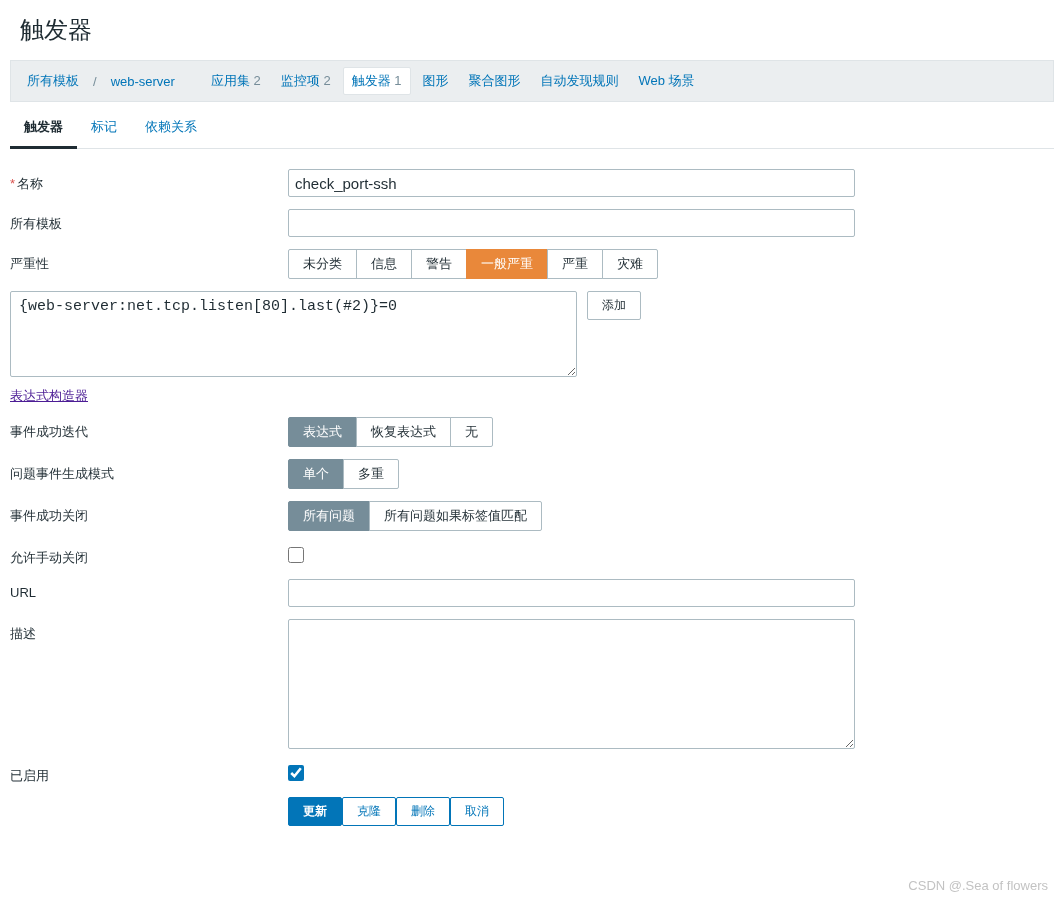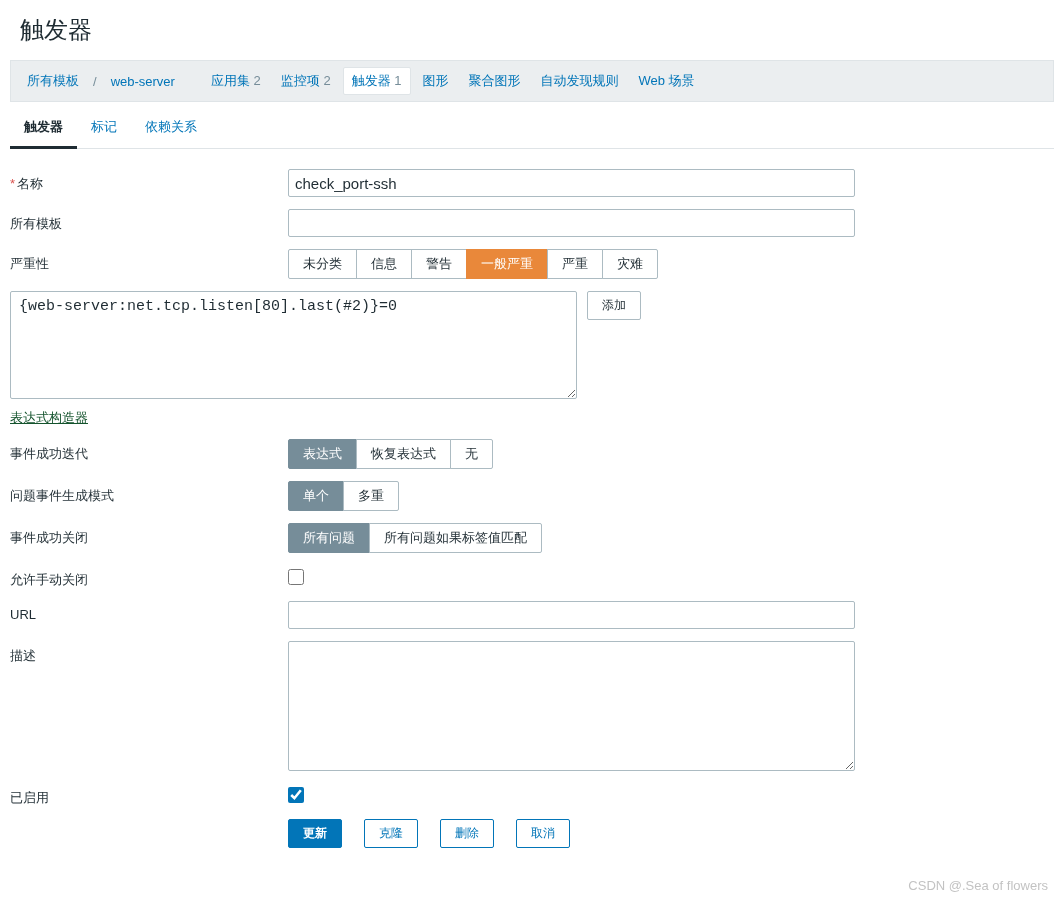--- a/index.html
+++ b/index.html
@@ -16,36 +16,36 @@
     .tabs a.active { color: #1f2c33; border-bottom-color: #1f2c33; font-weight: bold; }
     .form { padding: 20px 0; }
     .form-row { display: flex; align-items: flex-start; margin-bottom: 12px; }
     .form-label { width: 278px; text-align: left; padding: 6px 10px 0 0; color: #1f2c33; }
     .form-label .req { color: #d9534f; margin-right: 2px; }
     .form-value { display: flex; align-items: flex-start; gap: 6px; }
     input[type=text], textarea { border: 1px solid #acbbc2; border-radius: 2px; padding: 4px 6px; font-family: inherit; font-size: 15px; color: #1f2c33; }
     input[type=text] { height: 28px; }
     .w-wide { width: 567px; }
     textarea { resize: both; }
-    .ta-expr { width: 567px; height: 108px; font-family: "Courier New", monospace; padding: 6px 8px; }
+    .ta-expr { width: 567px; height: 86px; font-family: "Courier New", monospace; padding: 6px 8px; }
     .ta-desc { width: 567px; height: 130px; }
     .btn { background: #fff; border: 1px solid #acbbc2; border-radius: 2px; padding: 5px 14px; font-size: 12px; color: #1f2c33; cursor: pointer; }
     .btn-primary { background: #0275b8; color: #fff; border-color: #0275b8; font-weight: bold; }
     .btn-outline-blue { border-color: #0275b8; color: #0275b8; }
     .seg-group { display: flex; }
     .seg-group .seg { border: 1px solid #acbbc2; background: #fff; padding: 5px 14px; cursor: pointer; margin-left: -1px; }
     .seg-group .seg:first-child { margin-left: 0; border-top-left-radius: 2px; border-bottom-left-radius: 2px; }
     .seg-group .seg:last-child { border-top-right-radius: 2px; border-bottom-right-radius: 2px; }
     .seg-group .seg.sel-orange { background: #e9883a; color: #fff; border-color: #e9883a; }
     .seg-group .seg.sel-grey { background: #768d99; color: #fff; border-color: #768d99; }
-    a.link { color: #14532d; text-decoration: none; }
+    a.link { color: #4c1d95; text-decoration: none; }
     a.link.under { text-decoration: underline; }
     .expr-link-row { margin-top: 4px; }
     input[type=checkbox] { width: 16px; height: 16px; border: 1px solid #acbbc2; accent-color: #0275b8; }
-    .btn-row { display: flex; gap: 22px; }
+    .btn-row { display: flex; gap: 0; }
     .watermark { position: fixed; right: 16px; bottom: 6px; color: #a9a9a9; font-size: 13px; opacity: 0.7; }
   </style>
 </head>
 <body>
 
 <div class="page">
   <h1 class="page-title">触发器</h1>
 
   <div class="nav-bar">
     <a href="#">所有模板</a>

